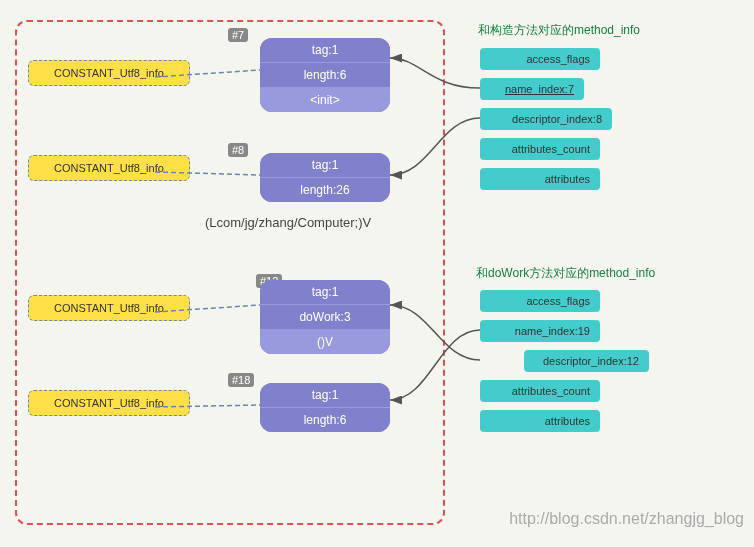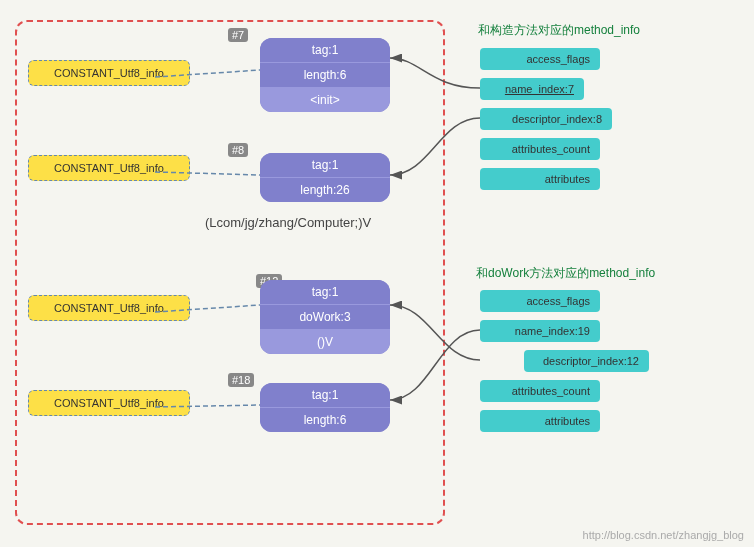--- a/index.html
+++ b/index.html
@@ -92,24 +92,24 @@
     
     .sub-text {
       position: absolute;
       font-size: 13px;
       color: #444;
     }
 
     
     .watermark {
       position: absolute;
-      bottom: 6px;
+      bottom: 19px;
       right: 10px;
       color: #aaa;
-      font-size: 11px;
+      font-size: 16px;
     }
 
     svg.arrows {
       position: absolute;
       top: 0;
       left: 0;
       width: 754px;
       height: 547px;
       pointer-events: none;
     }

